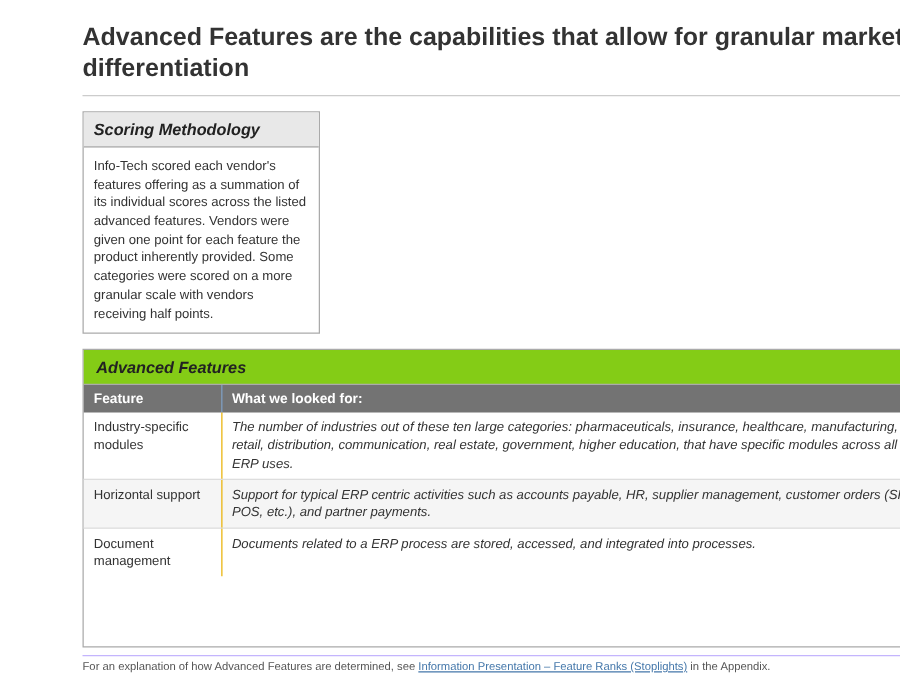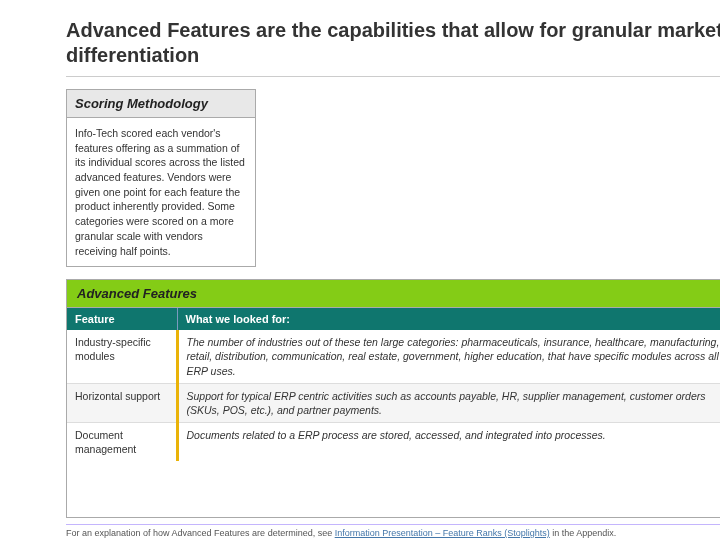--- a/index.html
+++ b/index.html
@@ -79,40 +79,40 @@
       color: #222222;
       border-bottom: 1px solid #aaaaaa;
     }
 
     .features-table {
       width: 100%;
       border-collapse: collapse;
     }
 
     .features-table th {
-      background: #0f766e;
+      background: #737373;
       color: #ffffff;
       font-size: 11px;
       font-weight: bold;
       padding: 5px 8px;
       text-align: left;
       border-right: 1px solid #7a9abf;
     }
 
     .features-table th:last-child {
       border-right: none;
     }
 
     .features-table td {
       font-size: 10.5px;
       color: #333333;
       padding: 5px 8px;
       vertical-align: top;
       border-bottom: 1px solid #dddddd;
-      border-right: 3px solid #eab308;
+      border-right: 1px solid #eab308;
       line-height: 1.35;
     }
 
     .features-table td:last-child {
       border-right: none;
       font-style: italic;
     }
 
     .features-table tr:last-child td {
       border-bottom: none;

